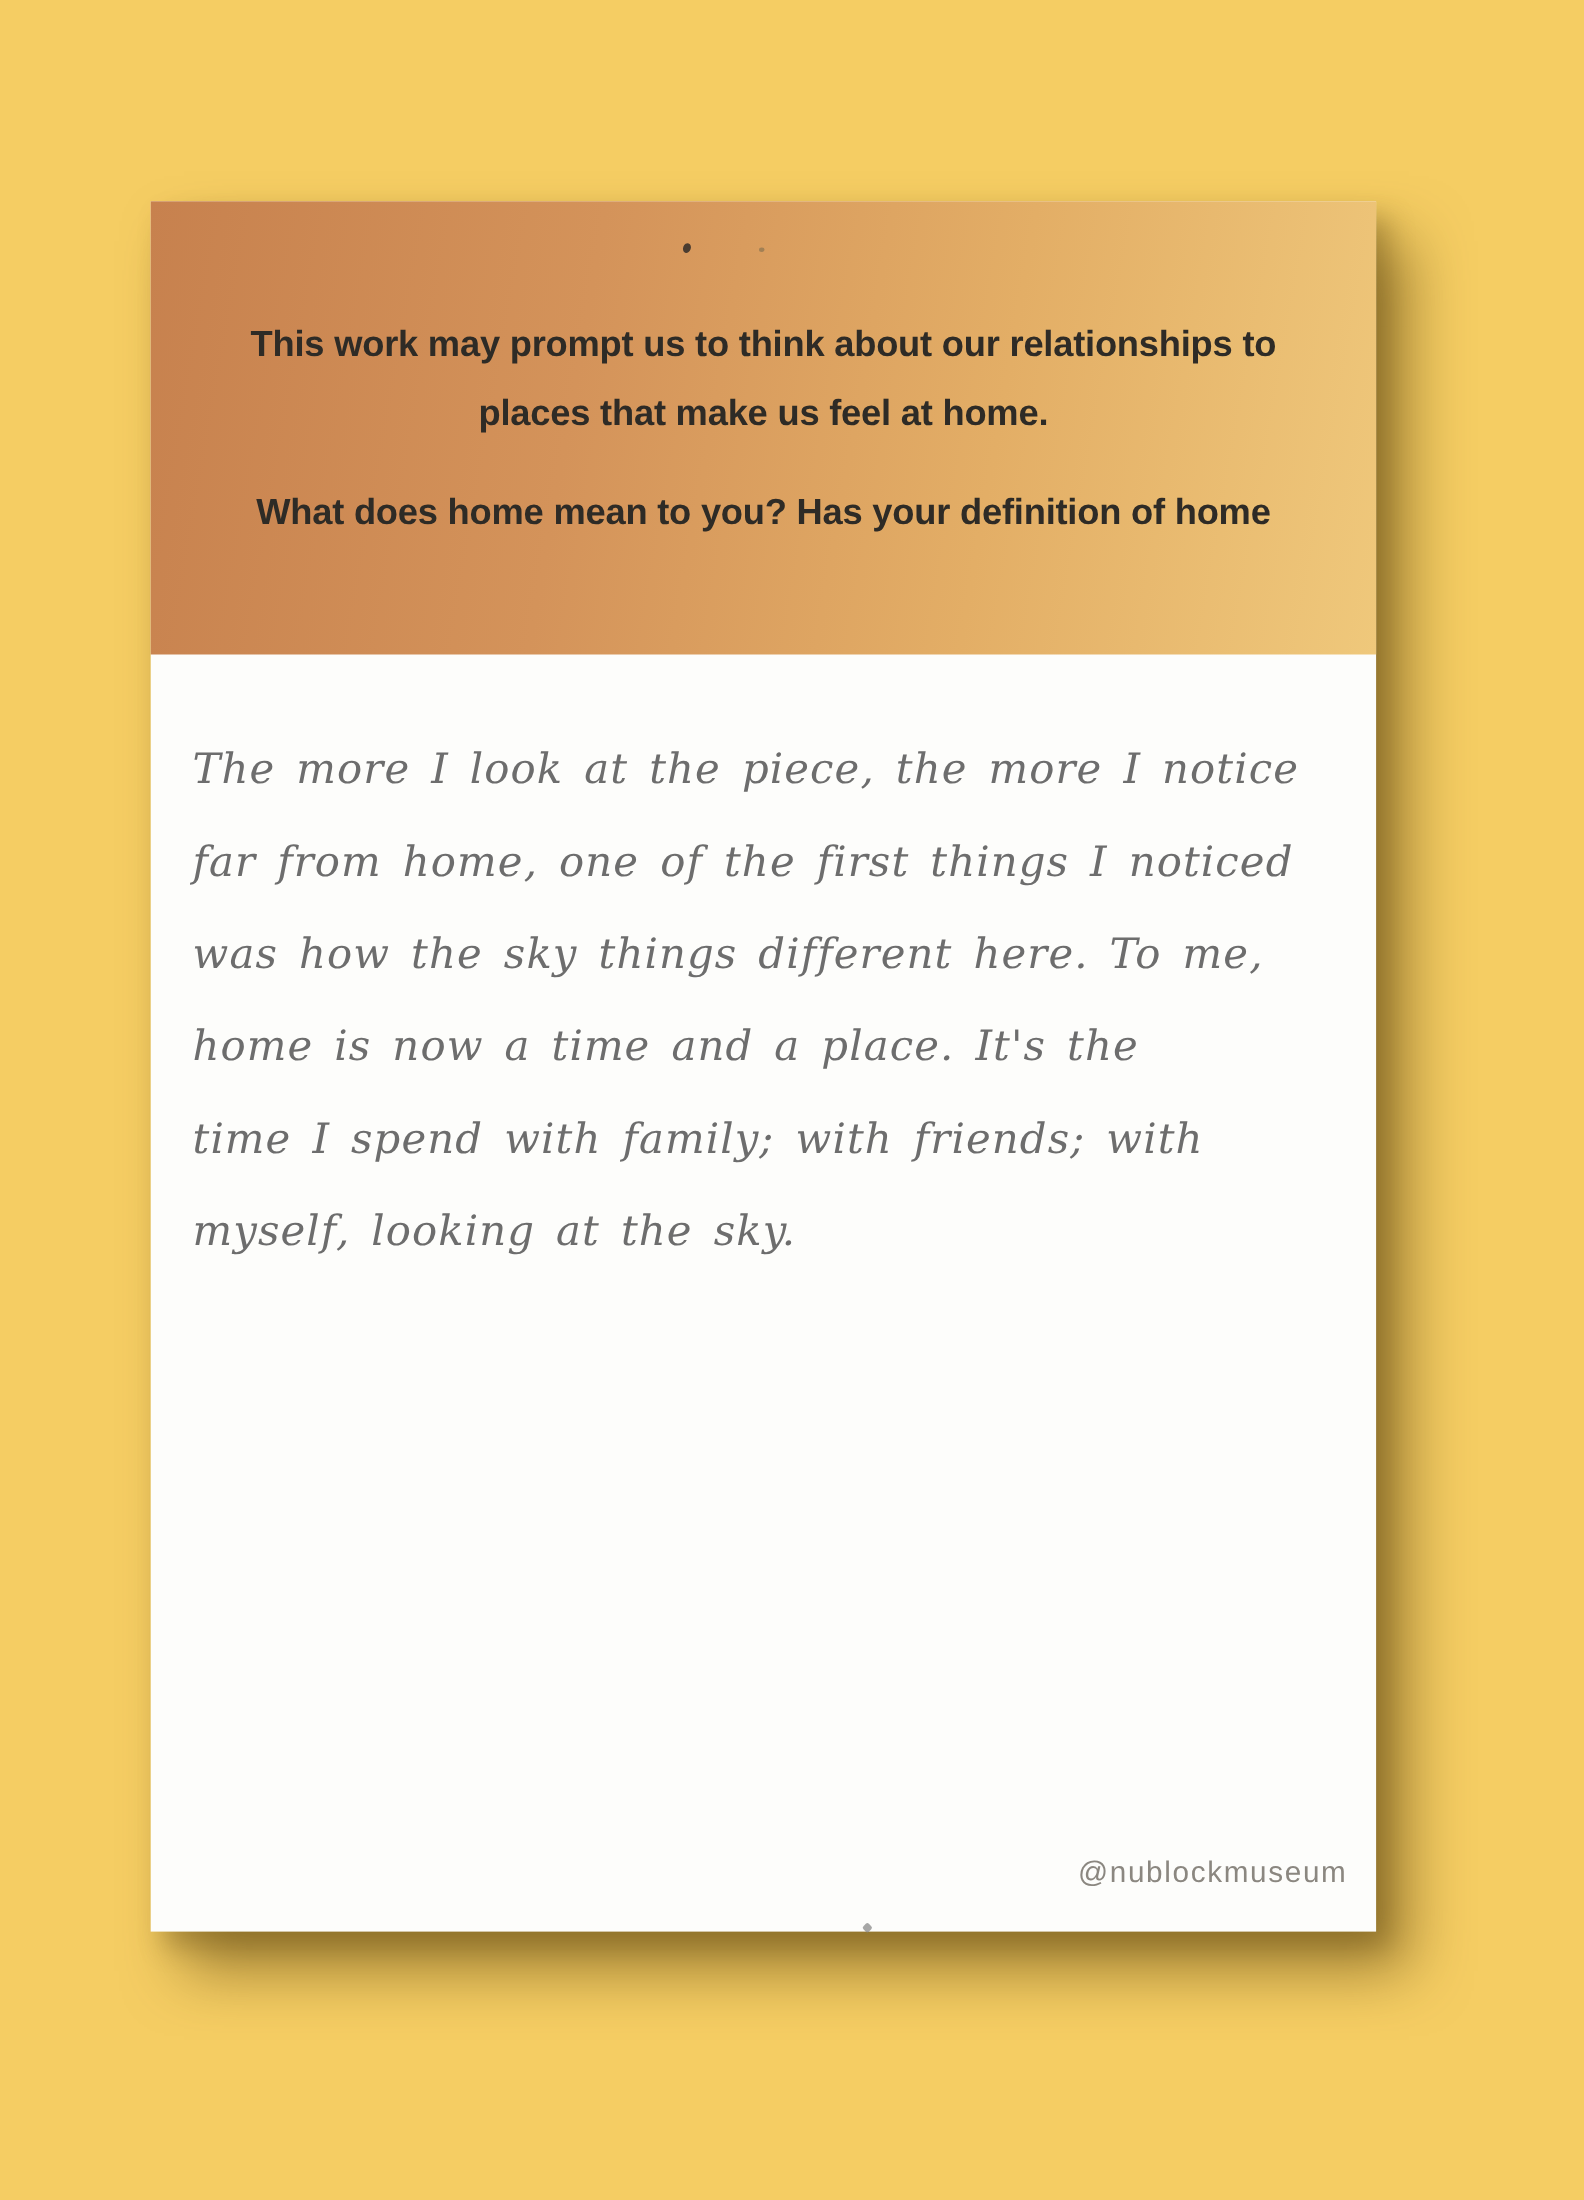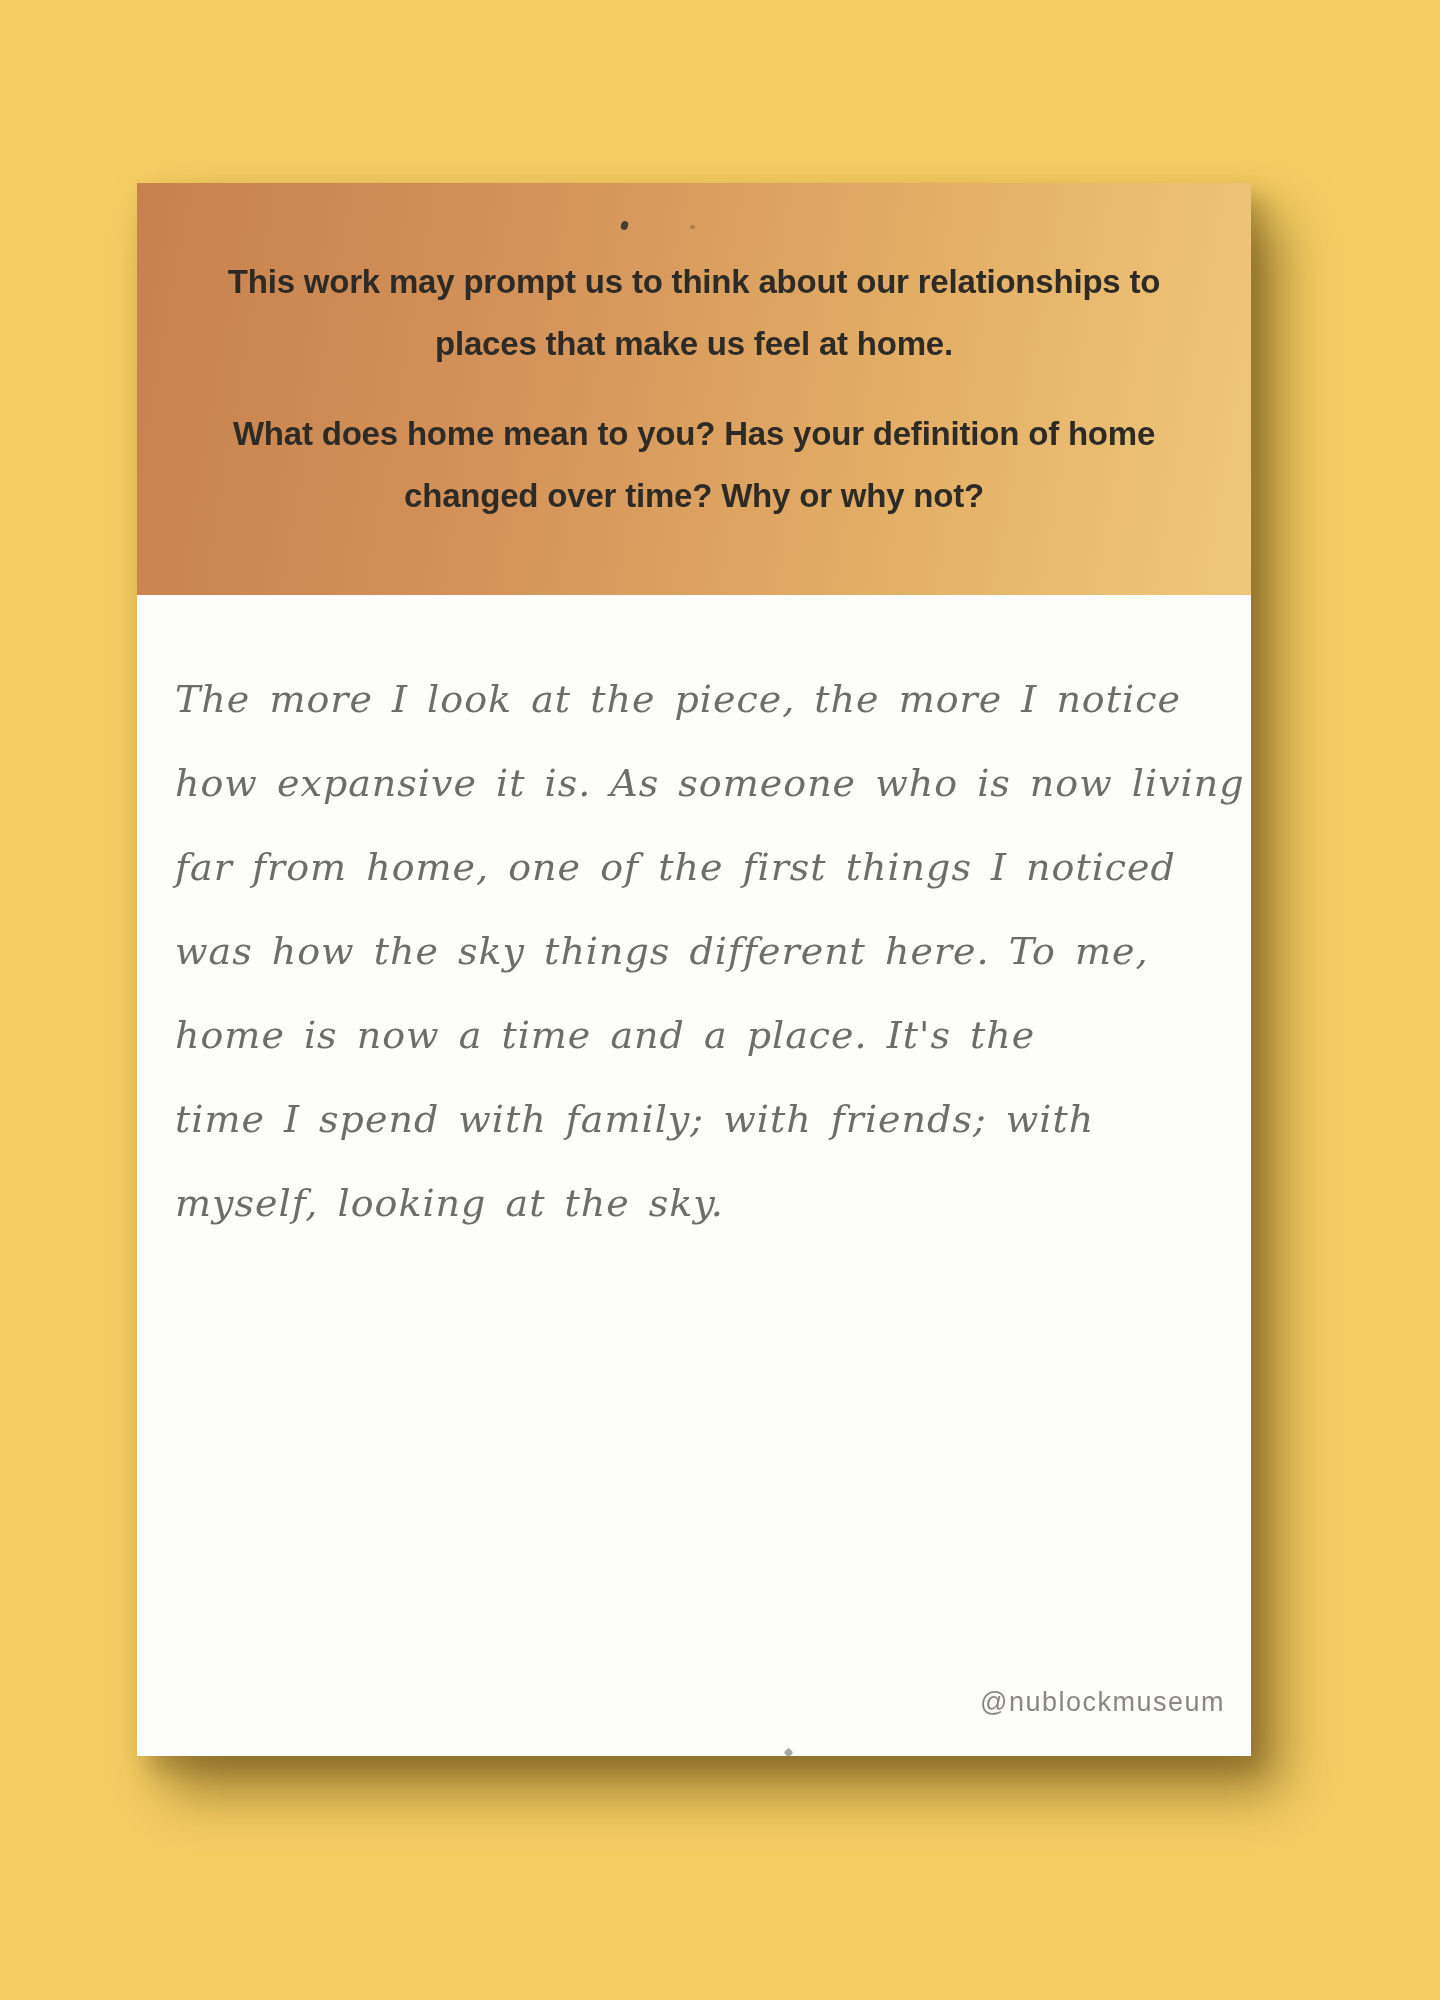--- a/index.html
+++ b/index.html
@@ -87,28 +87,26 @@
       <span class="speck speck-a"></span>
       <span class="speck speck-b"></span>
 
       <div class="prompt-paragraph">
         <div class="prompt-line">This work may prompt us to think about our relationships to</div>
         <div class="prompt-line">places that make us feel at home.</div>
       </div>
 
       <div class="prompt-paragraph">
         <div class="prompt-line">What does home mean to you? Has your definition of home</div>
-        <div class="prompt-line">changed over time? Why or why not?</div>
       </div>
     </div>
 
     <div class="card-body">
       <div class="handwriting">
         <div class="hw-line">The more I look at the piece, the more I notice</div>
-        <div class="hw-line">how expansive it is. As someone who is now living</div>
         <div class="hw-line">far from home, one of the first things I noticed</div>
         <div class="hw-line">was how the sky things different here. To me,</div>
         <div class="hw-line">home is now a time and a place. It's the</div>
         <div class="hw-line">time I spend with family; with friends; with</div>
         <div class="hw-line">myself, looking at the sky.</div>
       </div>
 
       <span class="speck speck-c"></span>
 
       <div class="watermark">@nublockmuseum</div>

